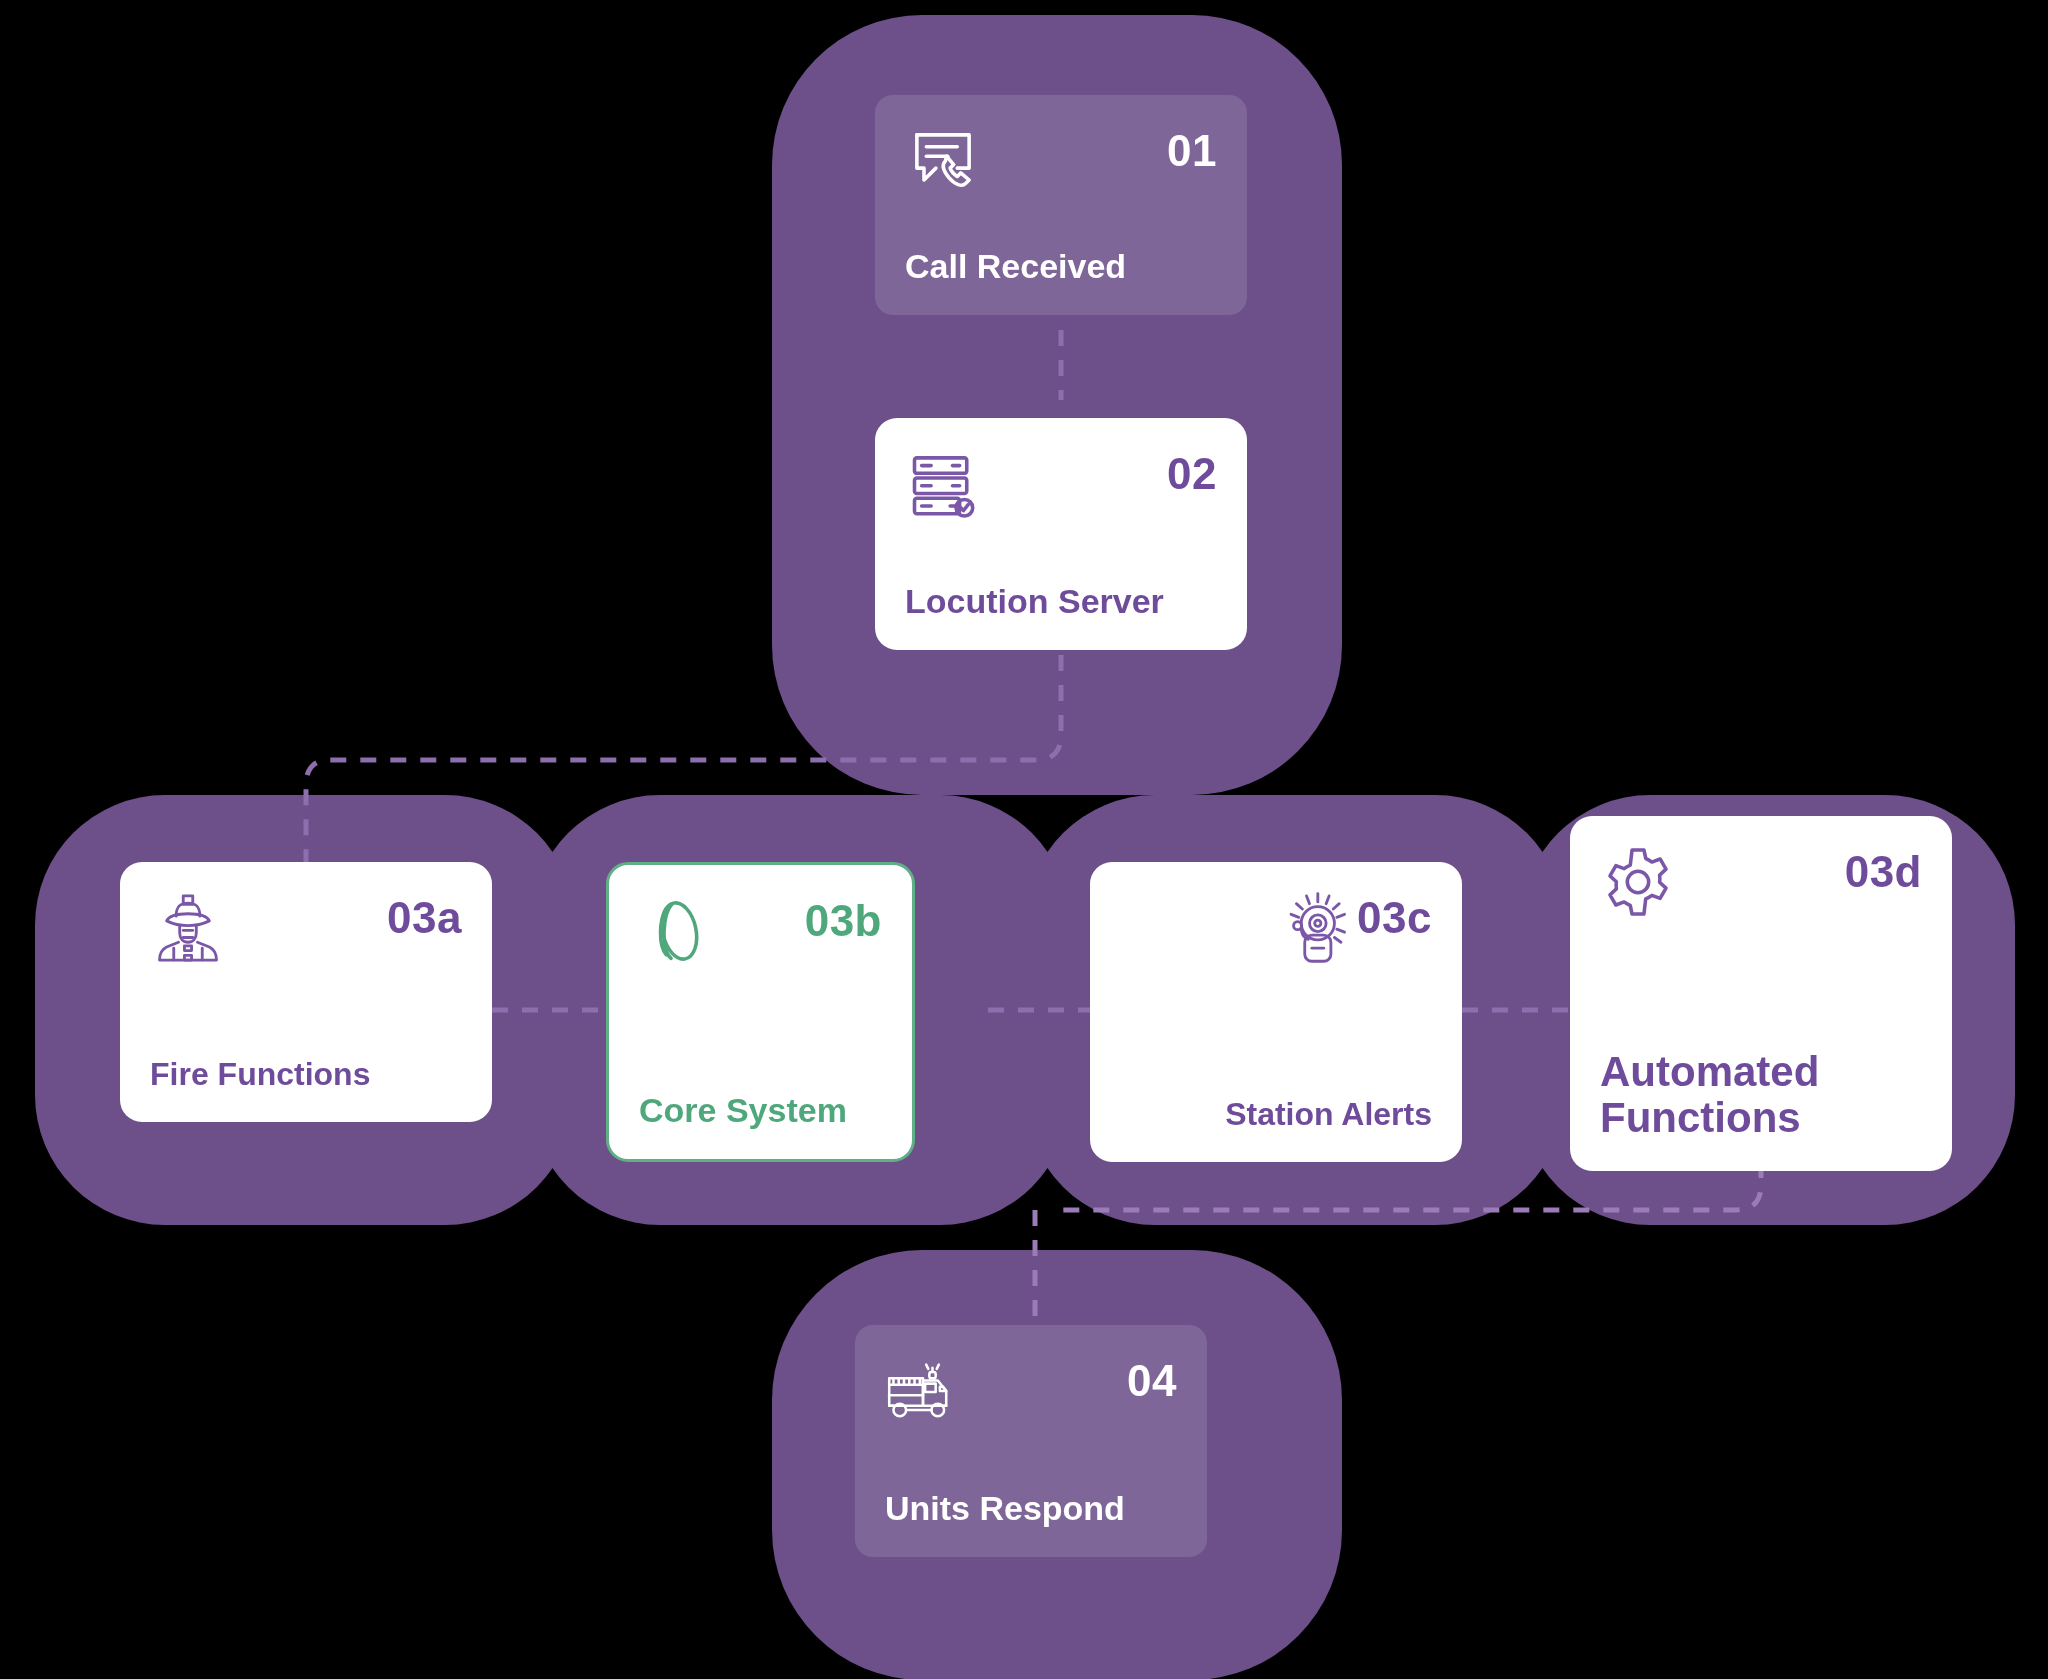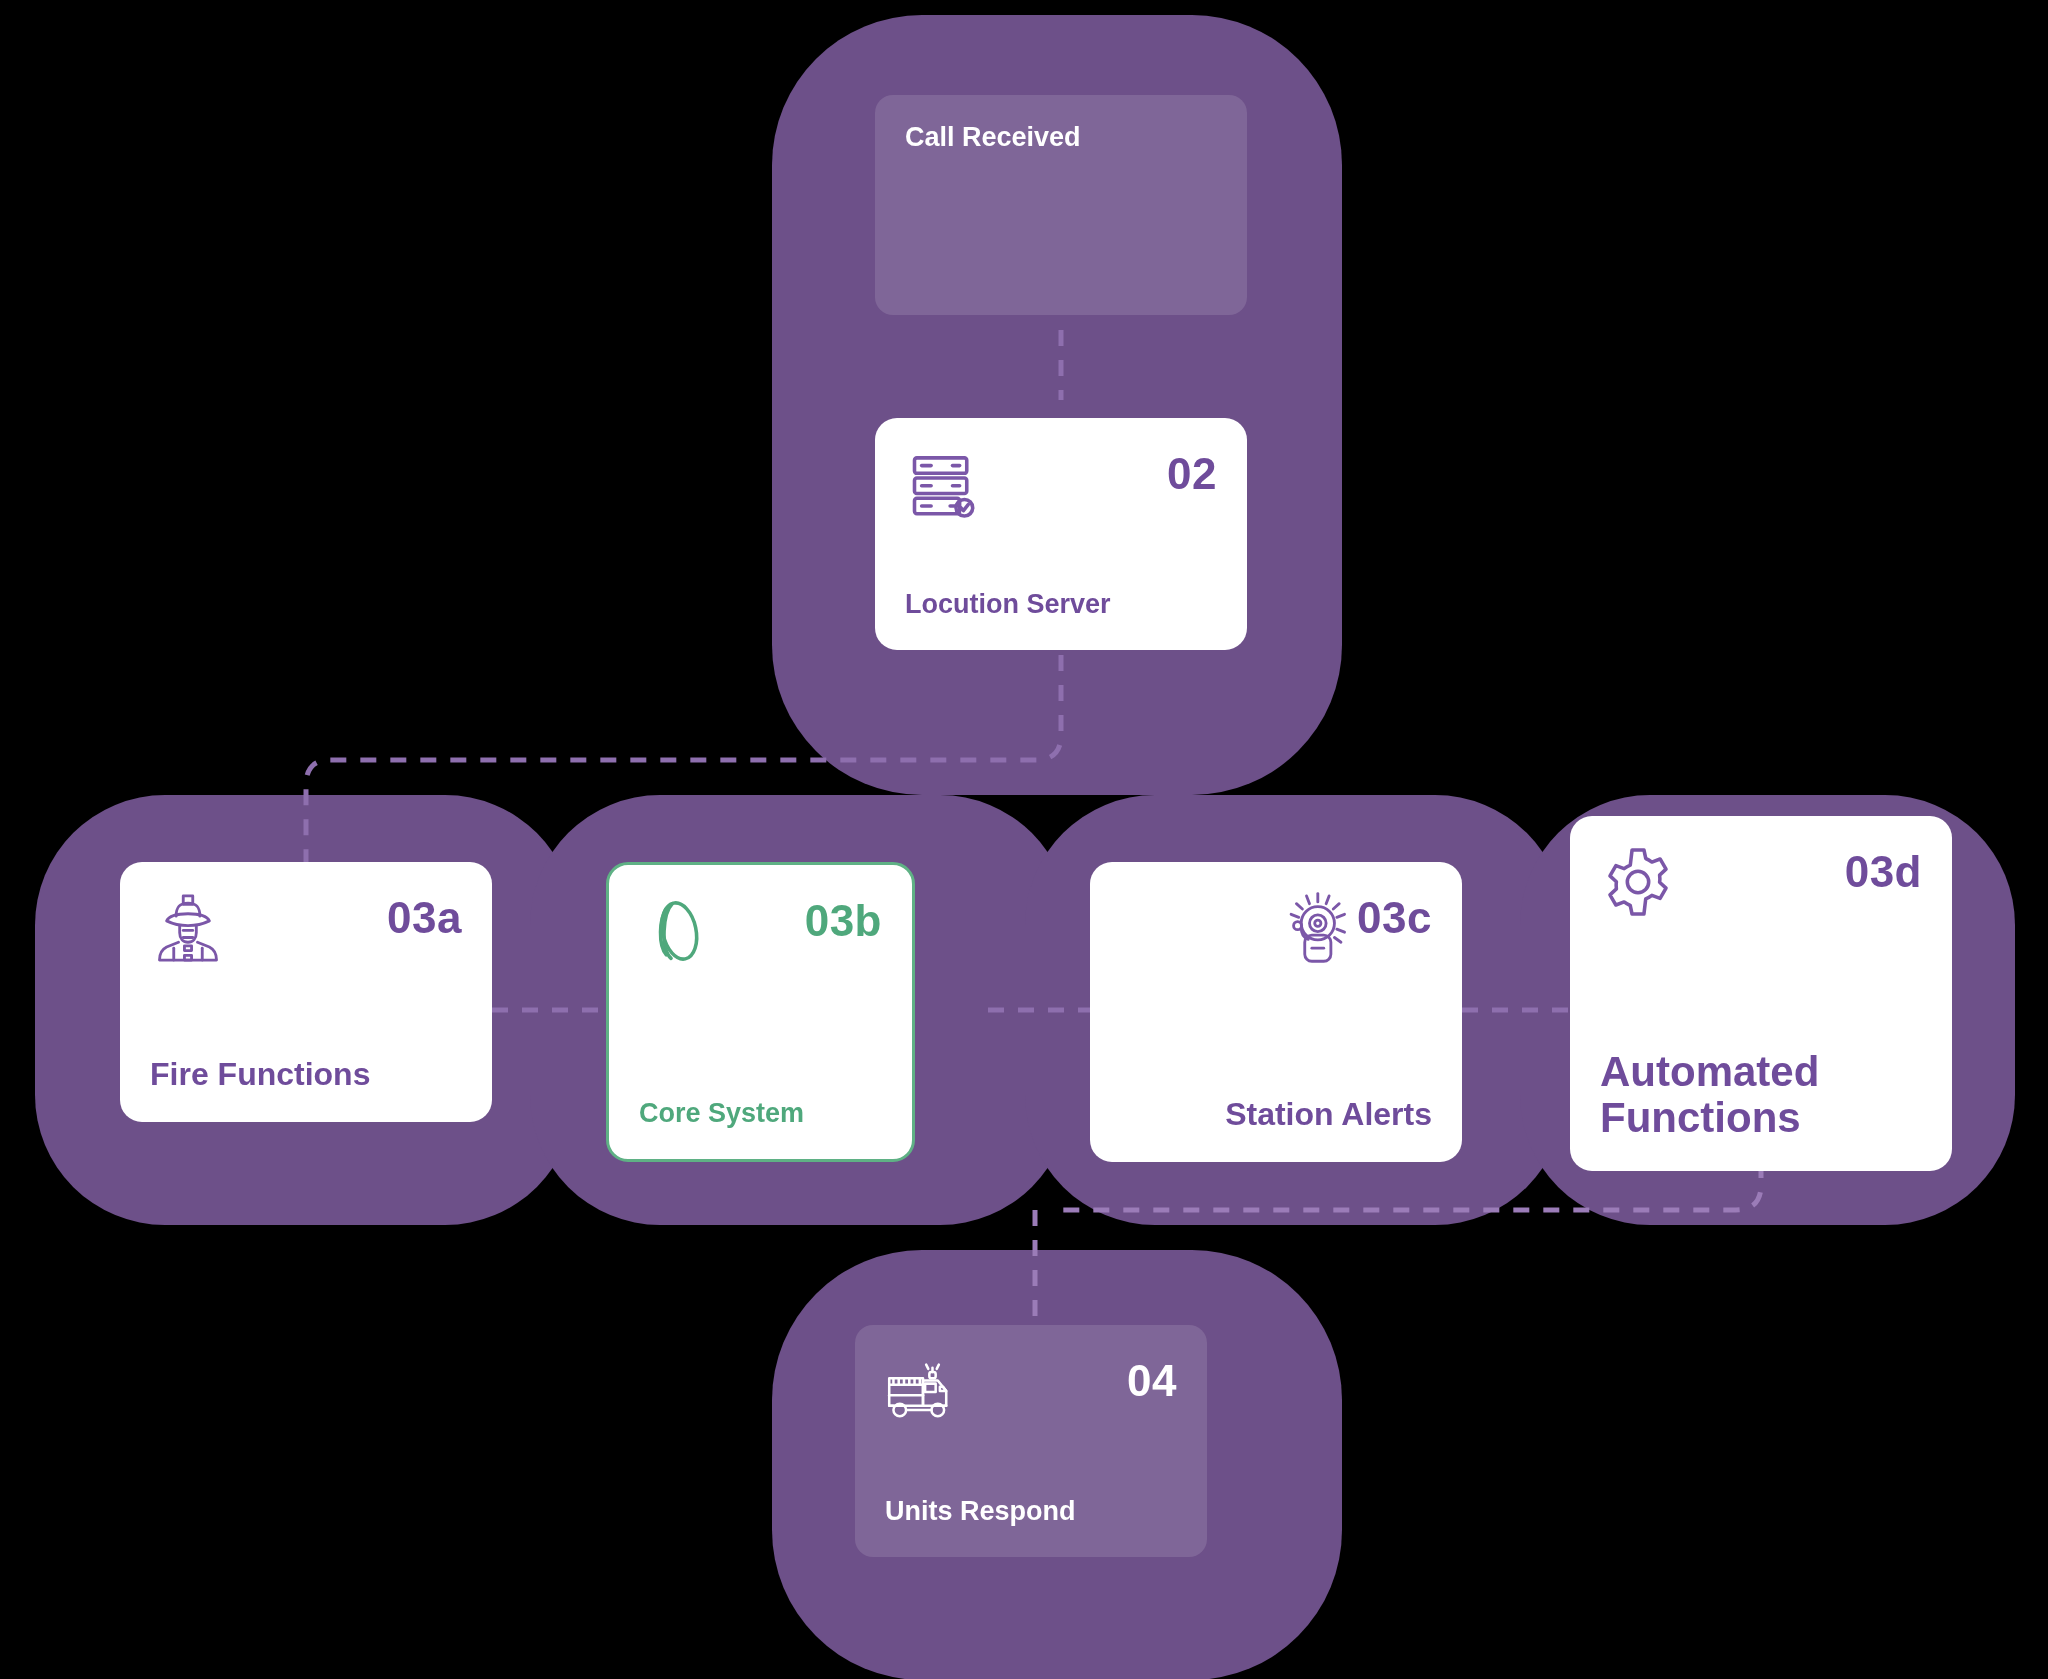--- a/index.html
+++ b/index.html
@@ -71,21 +71,21 @@
   .card-icon svg { width: 100%; height: 100%; display: block; }
   .card-num {
     font-size: 44px;
     font-weight: bold;
     letter-spacing: 0.5px;
     line-height: 1;
     color: #6f4c9b;
     padding-top: 6px;
   }
   .card-label {
-    font-size: 27px;
+    font-size: 34px;
     font-weight: bold;
     color: #6f4c9b;
     line-height: 1.1;
     margin-bottom: 4px;
   }
   .card.solid .card-num,
   .card.solid .card-label { color: #ffffff; }
   .card.accent .card-num,
   .card.accent .card-label { color: #4fa87c; }
 
@@ -127,20 +127,32 @@
     <path d="M988 1010 L1090 1010" fill="none" stroke="#8e6fae" stroke-width="5" stroke-dasharray="16 14"></path>
 
     <path d="M1462 1010 L1570 1010" fill="none" stroke="#8e6fae" stroke-width="5" stroke-dasharray="16 14"></path>
 
     <path d="M1761 1162 L1761 1185 Q1761 1210 1736 1210 L1060 1210" fill="none" stroke="#9b7cb8" stroke-width="5" stroke-dasharray="16 14"></path>
 
     <path d="M1035 1210 L1035 1325" fill="none" stroke="#9b7cb8" stroke-width="5" stroke-dasharray="16 14"></path>
   </svg>
 
   <div class="card solid" id="card-01">
+    <div class="card-top">
+      <span class="card-icon">
+        <svg viewBox="0 0 64 64" fill="none" stroke="#ffffff" stroke-width="3" stroke-linecap="round" stroke-linejoin="round">
+          <path d="M10 10 H54 V38 H44"></path>
+          <path d="M10 10 V38 H16 V48 L26 38"></path>
+          <path d="M18 20 H44"></path>
+          <path d="M18 28 H36"></path>
+          <path d="M34 32 c-3 3 -2 8 3 14 c5 6 11 8 14 5 l3-3 -7-6 -3 3 c-3-2 -5-4 -6-7 l3-3 -6-7 z"></path>
+        </svg>
+      </span>
+      <span class="card-num">01</span>
+    </div>
     <div class="card-label">Call Received</div>
   </div>
 
   <div class="card" id="card-02">
     <div class="card-top">
       <span class="card-icon">
         <svg viewBox="0 0 64 64" fill="none" stroke="#7b57a8" stroke-width="3" stroke-linecap="round" stroke-linejoin="round">
           <rect x="8" y="10" width="44" height="13" rx="2"></rect>
           <rect x="8" y="27" width="44" height="13" rx="2"></rect>
           <rect x="8" y="44" width="38" height="13" rx="2"></rect>

